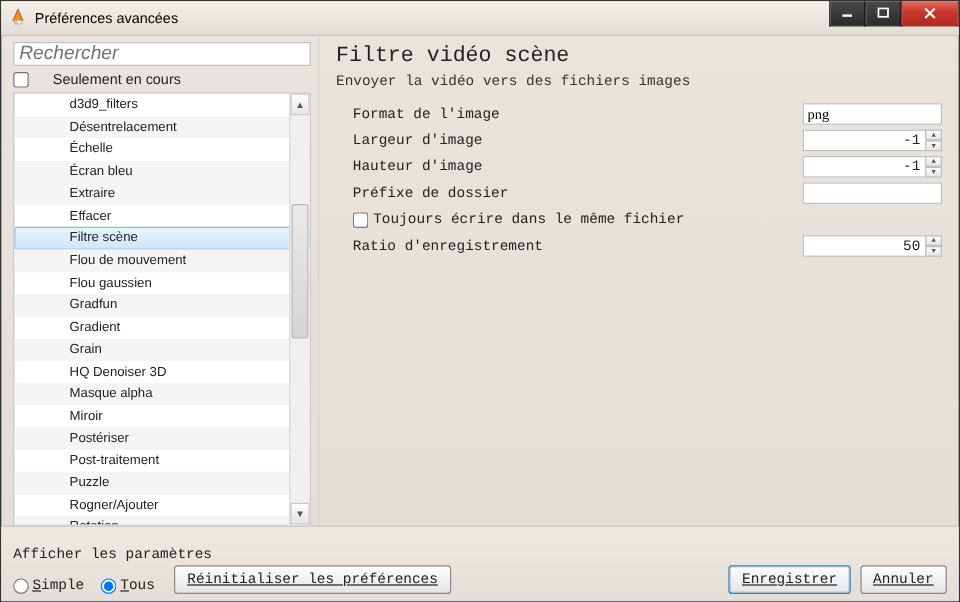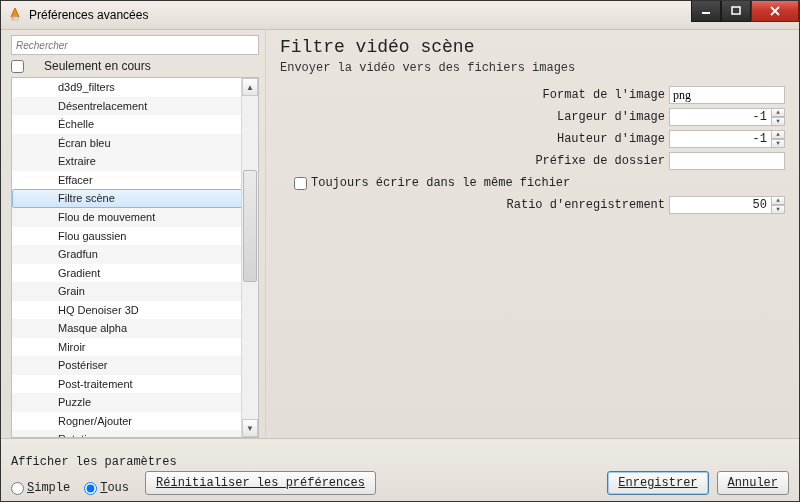--- a/index.html
+++ b/index.html
@@ -91,21 +91,21 @@
     border-right: 1px solid #d6d1ca;
   }
   .search-box {
     height: 20px;
     border: 1px solid #bfbfbf;
     background: #fff;
     padding: 0 4px;
     font-style: italic;
     color: #888;
     font-family: inherit;
-    font-size: 10px;
+    font-size: 16px;
     box-sizing: border-box;
   }
   .seulement {
     margin: 4px 0 4px 0;
     display: flex;
     align-items: center;
     gap: 20px;
   }
   .seulement input { margin: 0; }
 
@@ -185,21 +185,20 @@
   .form-row {
     display: flex;
     align-items: center;
     height: 20px;
     margin-bottom: 2px;
   }
   .form-label {
     flex: 1;
     padding-left: 14px;
     font-size: 12px;
-    text-align: right;
   }
   .form-ctrl {
     width: 120px;
     display: flex;
     justify-content: flex-end;
   }
   .text-input {
     width: 116px;
     height: 18px;
     border: 1px solid #bfbfbf;

